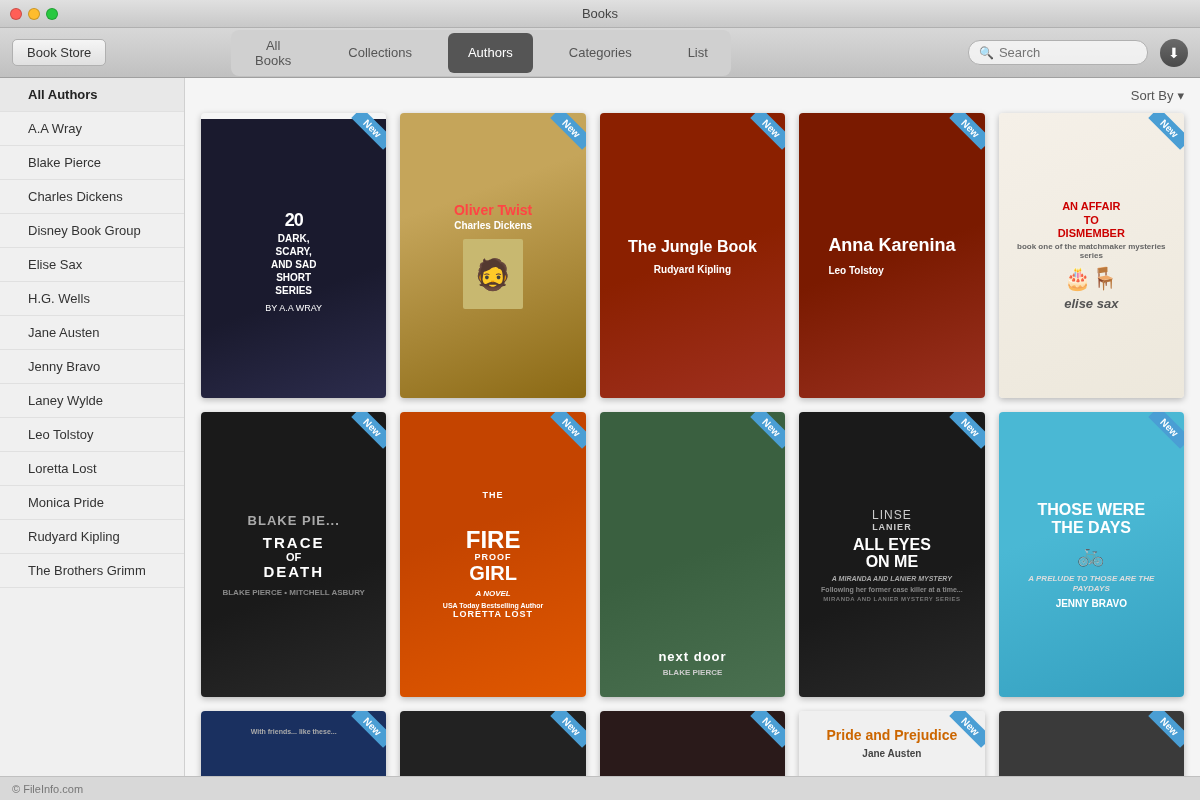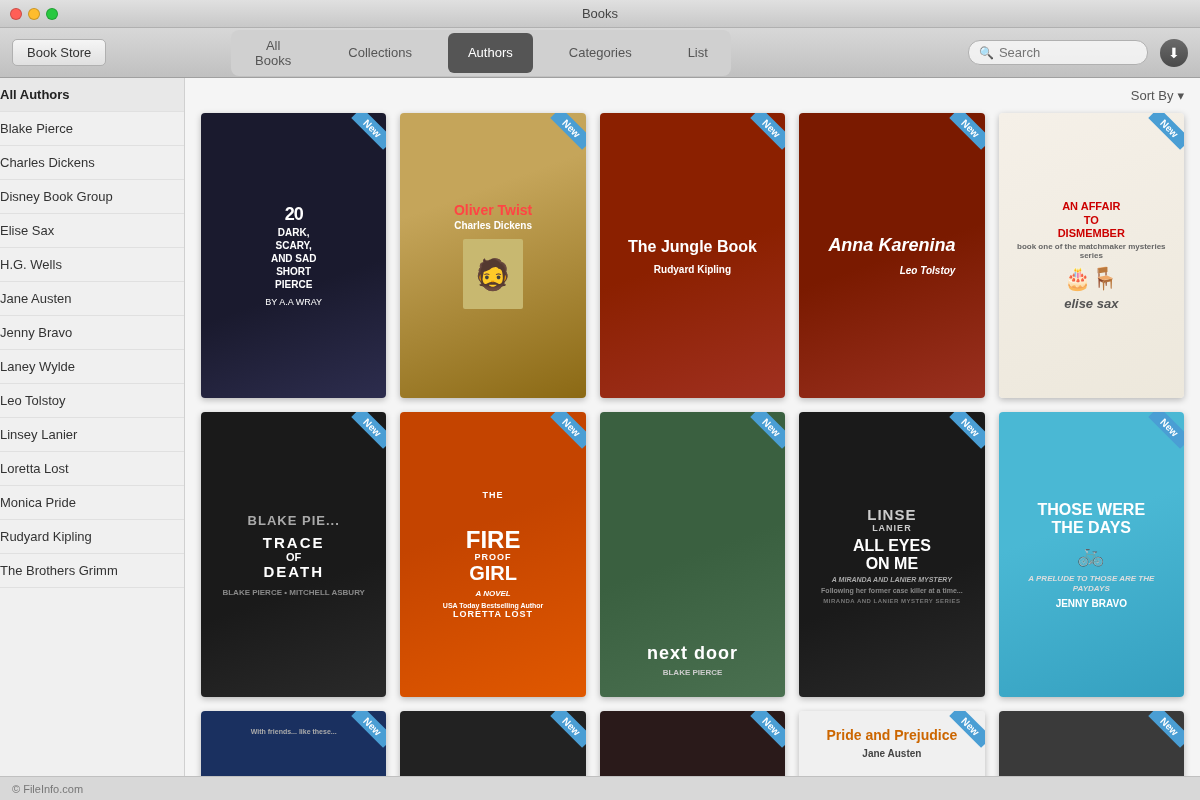--- a/index.html
+++ b/index.html
@@ -128,21 +128,21 @@
 
     
     .sidebar {
       width: 185px;
       background: #f0f0f0;
       border-right: 1px solid #d0d0d0;
       overflow-y: auto;
       flex-shrink: 0;
     }
     .sidebar-item {
-      padding: 9px 0;
+      padding: 9px 28px;
       font-size: 13px;
       cursor: pointer;
       color: #333;
       border-bottom: 1px solid #e0e0e0;
     }
     .sidebar-item.active {
       background: #e8e8e8;
       font-weight: 600;
       color: #222;
     }
@@ -218,21 +218,21 @@
       display: flex;
       align-items: center;
       padding: 0 12px;
       font-size: 11px;
       color: #777;
       border-top: 1px solid #c0c0c0;
       flex-shrink: 0;
     }
 
     
-    .book-20dark { background: linear-gradient(160deg, #1a1a2e 60%, #2d2d4e); }
+    .book-20dark { background: linear-gradient(160deg, #1a1a2e 60%, #2d2d4e); margin-top: 6px; }
     .book-oliver { background: linear-gradient(160deg, #c5a55a 30%, #8b6914); }
     .book-jungle { background: linear-gradient(160deg, #8b2000 50%, #a03020); }
     .book-anna { background: linear-gradient(160deg, #7a1a00 50%, #9a3020); }
     .book-affair { background: linear-gradient(160deg, #f5f0e8 0%, #ede8dc 100%); }
     .book-trace { background: linear-gradient(160deg, #1a1a1a 60%, #2a2a2a); }
     .book-fireproof { background: linear-gradient(160deg, #c44400 40%, #e05800); }
     .book-nextdoor { background: linear-gradient(160deg, #3a6040 50%, #4a7050); }
     .book-alleyes { background: linear-gradient(160deg, #1a1a1a 60%, #2a2a2a); }
     .book-thosedays { background: linear-gradient(160deg, #4ab8d4 40%, #35a0c0); }
     .book-justfriends { background: linear-gradient(160deg, #1a3060 50%, #2a4080); }
@@ -269,51 +269,51 @@
     <input class="search-input" type="text" placeholder="Search" style="">
   </div>
 
   <div class="download-btn">⬇</div>
 </div>
 
 <div class="main">
 
   <div class="sidebar">
   <div class="sidebar-item active">All Authors</div>
+      <div class="sidebar-item">A.A Wray</div>
       <div class="sidebar-item">Blake Pierce</div>
       <div class="sidebar-item">Charles Dickens</div>
       <div class="sidebar-item">Disney Book Group</div>
       <div class="sidebar-item">Elise Sax</div>
       <div class="sidebar-item">H.G. Wells</div>
       <div class="sidebar-item">Jane Austen</div>
       <div class="sidebar-item">Jenny Bravo</div>
       <div class="sidebar-item">Laney Wylde</div>
       <div class="sidebar-item">Leo Tolstoy</div>
-      <div class="sidebar-item">Linsey Lanier</div>
       <div class="sidebar-item">Loretta Lost</div>
       <div class="sidebar-item">Monica Pride</div>
       <div class="sidebar-item">Rudyard Kipling</div>
       <div class="sidebar-item">The Brothers Grimm</div>
     </div>
 
   <div class="content">
     <div class="sort-bar">
       <span class="sort-label">Sort By</span>
       <span style="margin-left:4px;">▾</span>
     </div>
     <div class="books-grid">
     <div class="book-item">
           <div class="book-cover book-20dark">
             <div style="color:#fff; font-size:10px; font-weight:bold; text-align:center; line-height:1.3; padding:4px;">
         <div style="font-size:18px; font-weight:900; letter-spacing:-1px;">20</div>
         <div>DARK,</div>
               <div>SCARY,</div>
               <div>AND SAD</div>
               <div>SHORT</div>
-              <div>PIERCE</div>
+              <div>SERIES</div>
         <div style="margin-top:6px; font-size:9px; font-weight:normal;">BY A.A WRAY</div>
       </div>
           </div>
           <div class="ribbon"></div>
         </div>
         <div class="book-item">
           <div class="book-cover book-oliver">
             <div style="color:#fff; font-size:12px; font-weight:bold; text-align:center; padding:4px;">
         <div style="color:#ff4444; font-size:14px; font-weight:900;">Oliver Twist</div>
         <div style="font-size:10px; margin-top:2px;">Charles Dickens</div>
@@ -328,21 +328,21 @@
           <div class="book-cover book-jungle">
             <div style="color:#fff; text-align:center; padding:8px;">
         <div style="font-size:16px; font-weight:900; line-height:1.2;">The Jungle Book</div>
         <div style="font-size:10px; margin-top:8px;">Rudyard Kipling</div>
       </div>
           </div>
           <div class="ribbon"></div>
         </div>
         <div class="book-item">
           <div class="book-cover book-anna">
-            <div style="color:#fff; text-align:right; padding:8px;font-style:italic;">
+            <div style="color:#fff; text-align:left; padding:8px;">
         <div style="font-size:18px; font-weight:900; line-height:1.2;">Anna Karenina</div>
         <div style="font-size:10px; margin-top:8px;">Leo Tolstoy</div>
       </div>
           </div>
           <div class="ribbon"></div>
         </div>
         <div class="book-item">
           <div class="book-cover book-affair">
             <div style="text-align:center; padding:6px;">
         <div style="color:#cc0000; font-size:11px; font-weight:900; line-height:1.2;">AN AFFAIR<br>TO<br>DISMEMBER</div>
@@ -375,30 +375,30 @@
         <div style="font-size:8px; margin-top:4px; font-style:italic;">A NOVEL</div>
         <div style="font-size:7px; margin-top:4px;">USA Today Bestselling Author</div>
         <div style="font-size:9px; font-weight:bold; letter-spacing:1px;">LORETTA LOST</div>
       </div>
           </div>
           <div class="ribbon"></div>
         </div>
         <div class="book-item">
           <div class="book-cover book-nextdoor">
             <div style="color:#fff; text-align:center; padding:8px; position:relative; height:100%; display:flex; flex-direction:column; justify-content:flex-end; padding-bottom:12px;">
-        <div style="font-size:18px; font-weight:bold; letter-spacing:1px;">next door</div>
+        <div style="font-size:13px; font-weight:bold; letter-spacing:1px;">next door</div>
         <div style="font-size:8px; margin-top:4px; color:#ccc;">BLAKE PIERCE</div>
       </div>
           </div>
           <div class="ribbon"></div>
         </div>
         <div class="book-item">
           <div class="book-cover book-alleyes">
             <div style="color:#fff; text-align:center; padding:6px;">
-        <div style="font-size:15px; font-weight:bold; letter-spacing:1px; color:#ccc;">LINSE</div>
+        <div style="font-size:12px; font-weight:normal; letter-spacing:1px; color:#ccc;">LINSE</div>
         <div style="font-size:9px; font-weight:bold; letter-spacing:1px; color:#ccc;">LANIER</div>
         <div style="font-size:16px; font-weight:900; line-height:1.1; margin-top:4px;">ALL EYES<br>ON ME</div>
         <div style="font-size:7px; margin-top:4px; color:#aaa; font-style:italic;">A MIRANDA AND LANIER MYSTERY</div>
         <div style="font-size:7px; color:#888; margin-top:4px; line-height:1.2;">Following her former case killer at a time...</div>
         <div style="font-size:6px; color:#777; margin-top:2px; text-transform:uppercase; letter-spacing:0.5px;">MIRANDA AND LANIER MYSTERY SERIES</div>
       </div>
           </div>
           <div class="ribbon"></div>
         </div>
         <div class="book-item">

